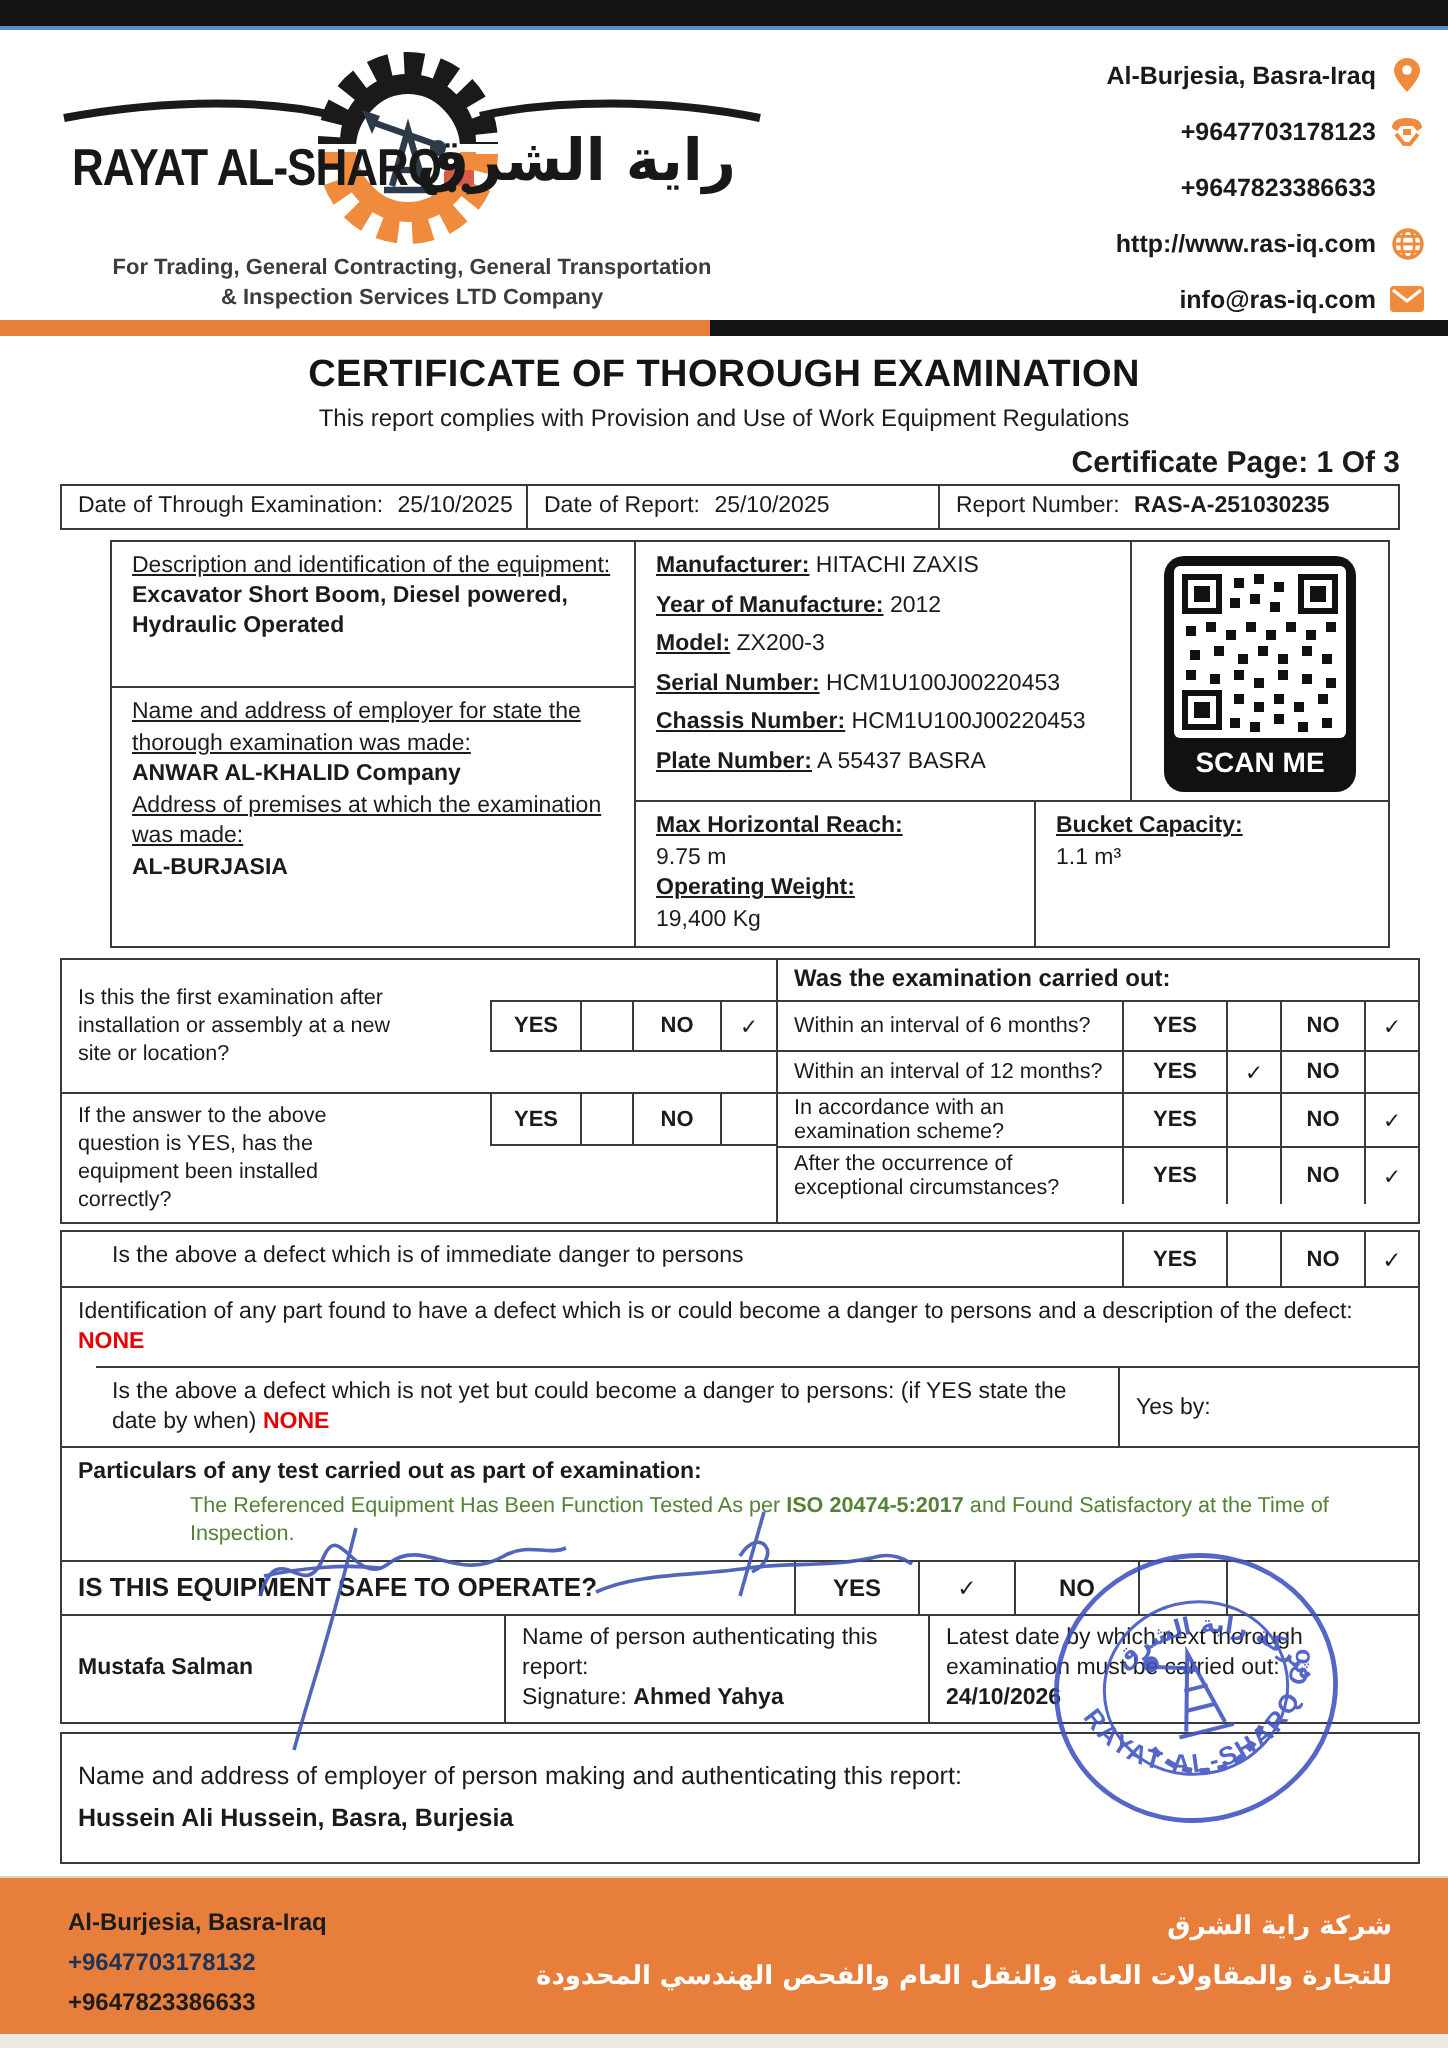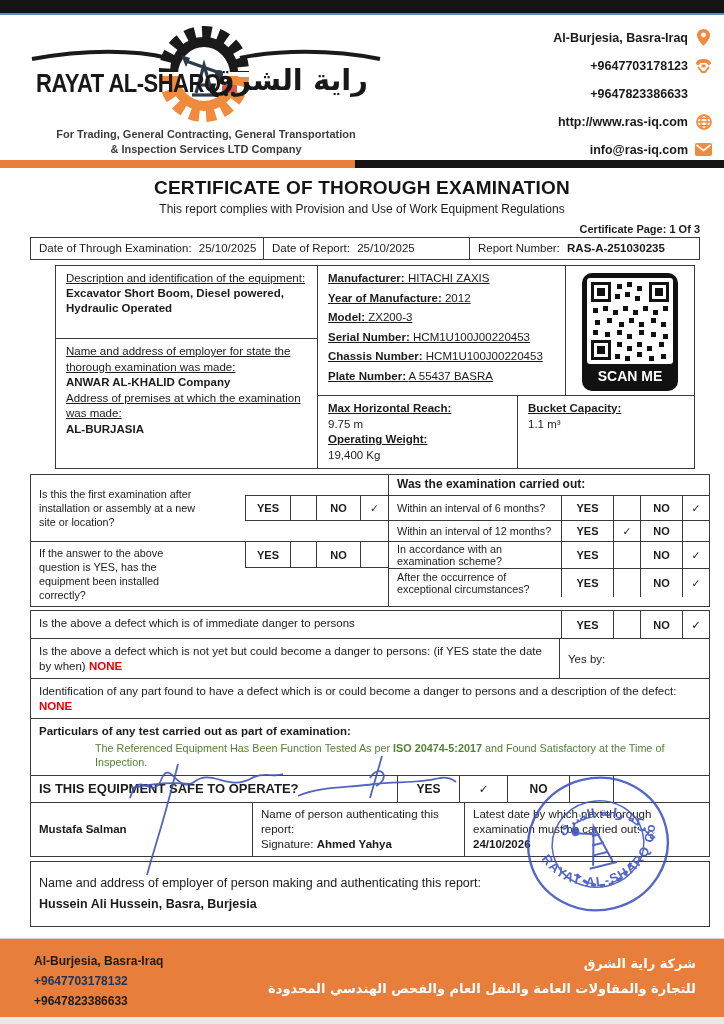--- a/index.html
+++ b/index.html
@@ -27,21 +27,21 @@
   .contact-row.noicon{padding-right:24px;}
 
   
   .divider{display:flex;height:8px;}
   .d-orange{width:49%;background:#E87E3B;}
   .d-black{flex:1;background:#141414;}
 
   
   .title{margin-top:9px;text-align:center;font-size:19px;font-weight:700;color:#151515;letter-spacing:0.2px;}
   .subtitle{margin-top:3px;text-align:center;font-size:12px;color:#1c1c1c;}
-  .pageinfo{margin:7px 24px 2px 0;text-align:right;font-size:11px;font-weight:700;}
+  .pageinfo{margin:7px 24px 2px 0;text-align:right;font-size:15px;font-weight:700;}
 
   
   .tbl{border:1px solid #3a3a3a;}
   .lbl-u{text-decoration:underline;}
   .b{font-weight:700;}
   .red{color:#e60000;font-weight:700;}
   .green{color:#538135;}
 
   
   .dates{display:flex;margin:2px 24px 0 30px;height:23px;font-size:11.5px;}
@@ -50,21 +50,21 @@
   .dc1{width:232px;} .dc2{width:206px;} .dc3{flex:1;}
 
   
   .equip{display:flex;margin:5px 29px 0 55px;height:204px;font-size:11.5px;}
   .eq-left{width:262px;border-right:1px solid #3a3a3a;display:flex;flex-direction:column;}
   .eq-desc{height:73px;border-bottom:1px solid #3a3a3a;padding:5px 10px;line-height:15px;}
   .eq-emp{flex:1;padding:5px 10px;line-height:15.5px;}
   .eq-right{flex:1;display:flex;flex-direction:column;}
   .eq-top{height:133px;border-bottom:1px solid #3a3a3a;display:flex;}
   .eq-details{flex:1;border-right:1px solid #3a3a3a;padding:6px 10px;}
-  .dline{height:19.5px;text-decoration:underline;}
+  .dline{height:19.5px;}
   .eq-qr{width:128px;display:flex;align-items:flex-start;justify-content:center;padding-top:6px;}
   .eq-bot{flex:1;display:flex;}
   .eq-reach{width:200px;border-right:1px solid #3a3a3a;padding:5px 10px;line-height:15.5px;}
   .eq-bucket{flex:1;padding:5px 10px;line-height:15.5px;}
   .gap6{display:inline-block;width:4px;}
 
   
   .qtable{display:flex;margin:5px 14px 0 30px;font-size:10.8px;}
   .q-left{width:358px;border-right:1px solid #3a3a3a;display:flex;flex-direction:column;}
   .q-lrow{display:flex;gap:40px;}
@@ -87,21 +87,21 @@
   .q-text{flex:1;padding:3px 8px;display:flex;align-items:center;line-height:12.5px;}
   .q-yes,.q-no{width:52px;border-left:1px solid #3a3a3a;display:flex;align-items:center;justify-content:center;font-weight:700;font-size:11px;}
   .q-no{width:42px;}
   .q-c{width:27px;border-left:1px solid #3a3a3a;display:flex;align-items:center;justify-content:center;}
 
   
   .dtable{margin:3px 14px 0 30px;font-size:11.5px;}
   .drow{border-top:1px solid #3a3a3a;}
   .drow:first-child{border-top:none;}
   .pad{padding:5px 8px;line-height:14.5px;}
-  .flexrow{display:flex;}
+  .flexrow{display:flex;margin-left:17px;}
   .d-yes{width:52px;border-left:1px solid #3a3a3a;display:flex;align-items:center;justify-content:center;font-weight:700;font-size:11px;}
   .d-c{width:27px;border-left:1px solid #3a3a3a;display:flex;align-items:center;justify-content:center;}
   .d-no{width:42px;border-left:1px solid #3a3a3a;display:flex;align-items:center;justify-content:center;font-weight:700;font-size:11px;}
   .rowB{height:27px;}
   .rowC .side{width:150px;border-left:1px solid #3a3a3a;padding:5px 8px;display:flex;align-items:center;}
   .note-ind{padding-left:56px;font-size:10.8px;margin-top:2px;}
   .safe{display:flex;height:27px;align-items:stretch;}
   .safe .s-lbl{flex:1;padding:4px 8px;font-size:13px;font-weight:700;display:flex;align-items:center;}
   .s-yes{width:62px;border-left:1px solid #3a3a3a;font-weight:700;font-size:12px;display:flex;align-items:center;justify-content:center;}
   .s-c{width:48px;border-left:1px solid #3a3a3a;display:flex;align-items:center;justify-content:center;}
@@ -404,30 +404,30 @@
   </div>
 
   <div class="dtable tbl">
     <div class="drow flexrow rowB">
       <div class="pad" style="flex:1">Is the above a defect which is of immediate danger to persons</div>
       <div class="d-yes">YES</div>
       <div class="d-c"></div>
       <div class="d-no">NO</div>
       <div class="d-c">✓</div>
     </div>
+    <div class="drow pad">
+      <span>Identification of any part found to have a defect which is or could become a danger to persons and a description of the defect:</span><br>
+      <span class="red">NONE</span>
+    </div>
     <div class="drow flexrow rowC">
       <div class="pad" style="flex:1">
         <span>Is the above a defect which is not yet but could become a danger to persons: (if YES state the date by when)</span>
         <span class="red">NONE</span>
       </div>
       <div class="side">Yes by:</div>
-    </div>
-    <div class="drow pad">
-      <span>Identification of any part found to have a defect which is or could become a danger to persons and a description of the defect:</span><br>
-      <span class="red">NONE</span>
     </div>
     <div class="drow pad">
       <span class="b">Particulars of any test carried out as part of examination:</span>
       <div class="note-ind">
         <span class="green">The Referenced Equipment Has Been Function Tested As per </span><span class="green b">ISO 20474-5:2017</span><span class="green"> and Found Satisfactory at the Time of Inspection.</span>
       </div>
     </div>
     <div class="drow safe">
       <div class="s-lbl">IS THIS EQUIPMENT SAFE TO OPERATE?</div>
       <div class="s-yes">YES</div>

